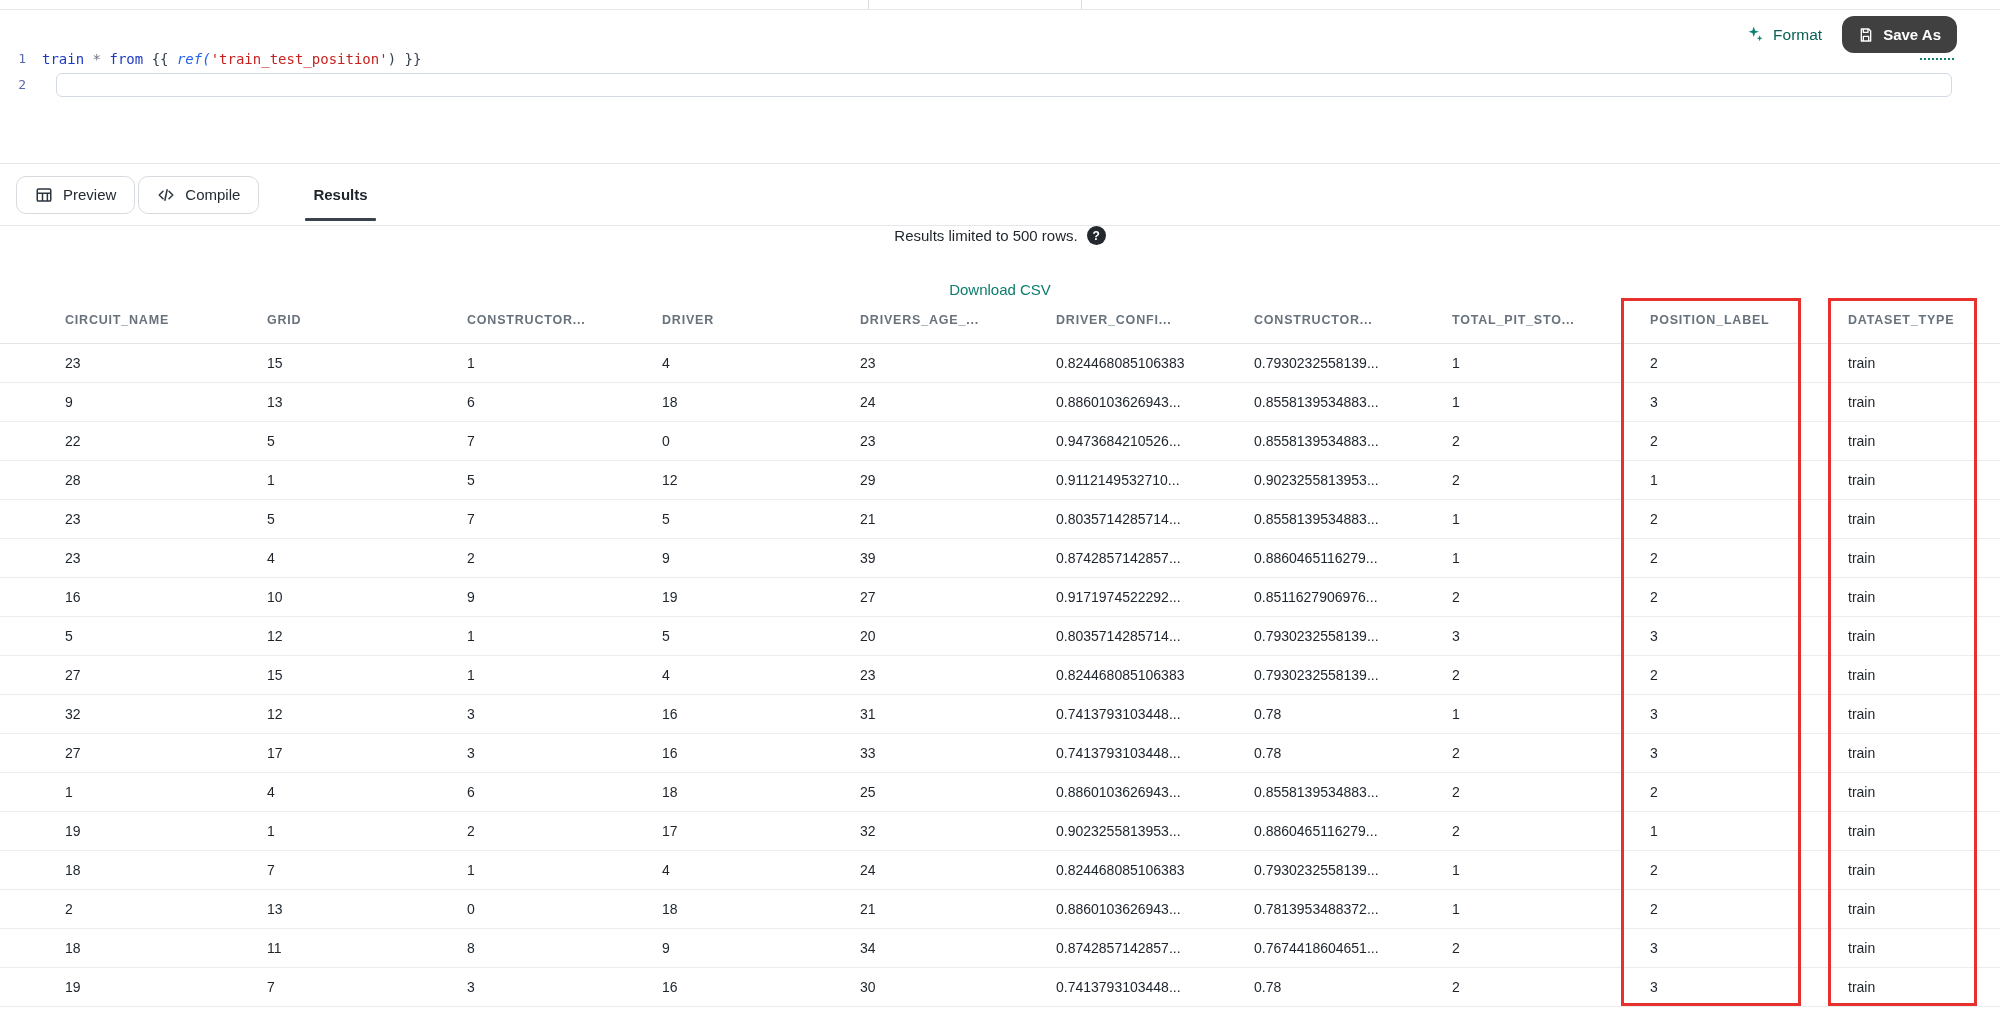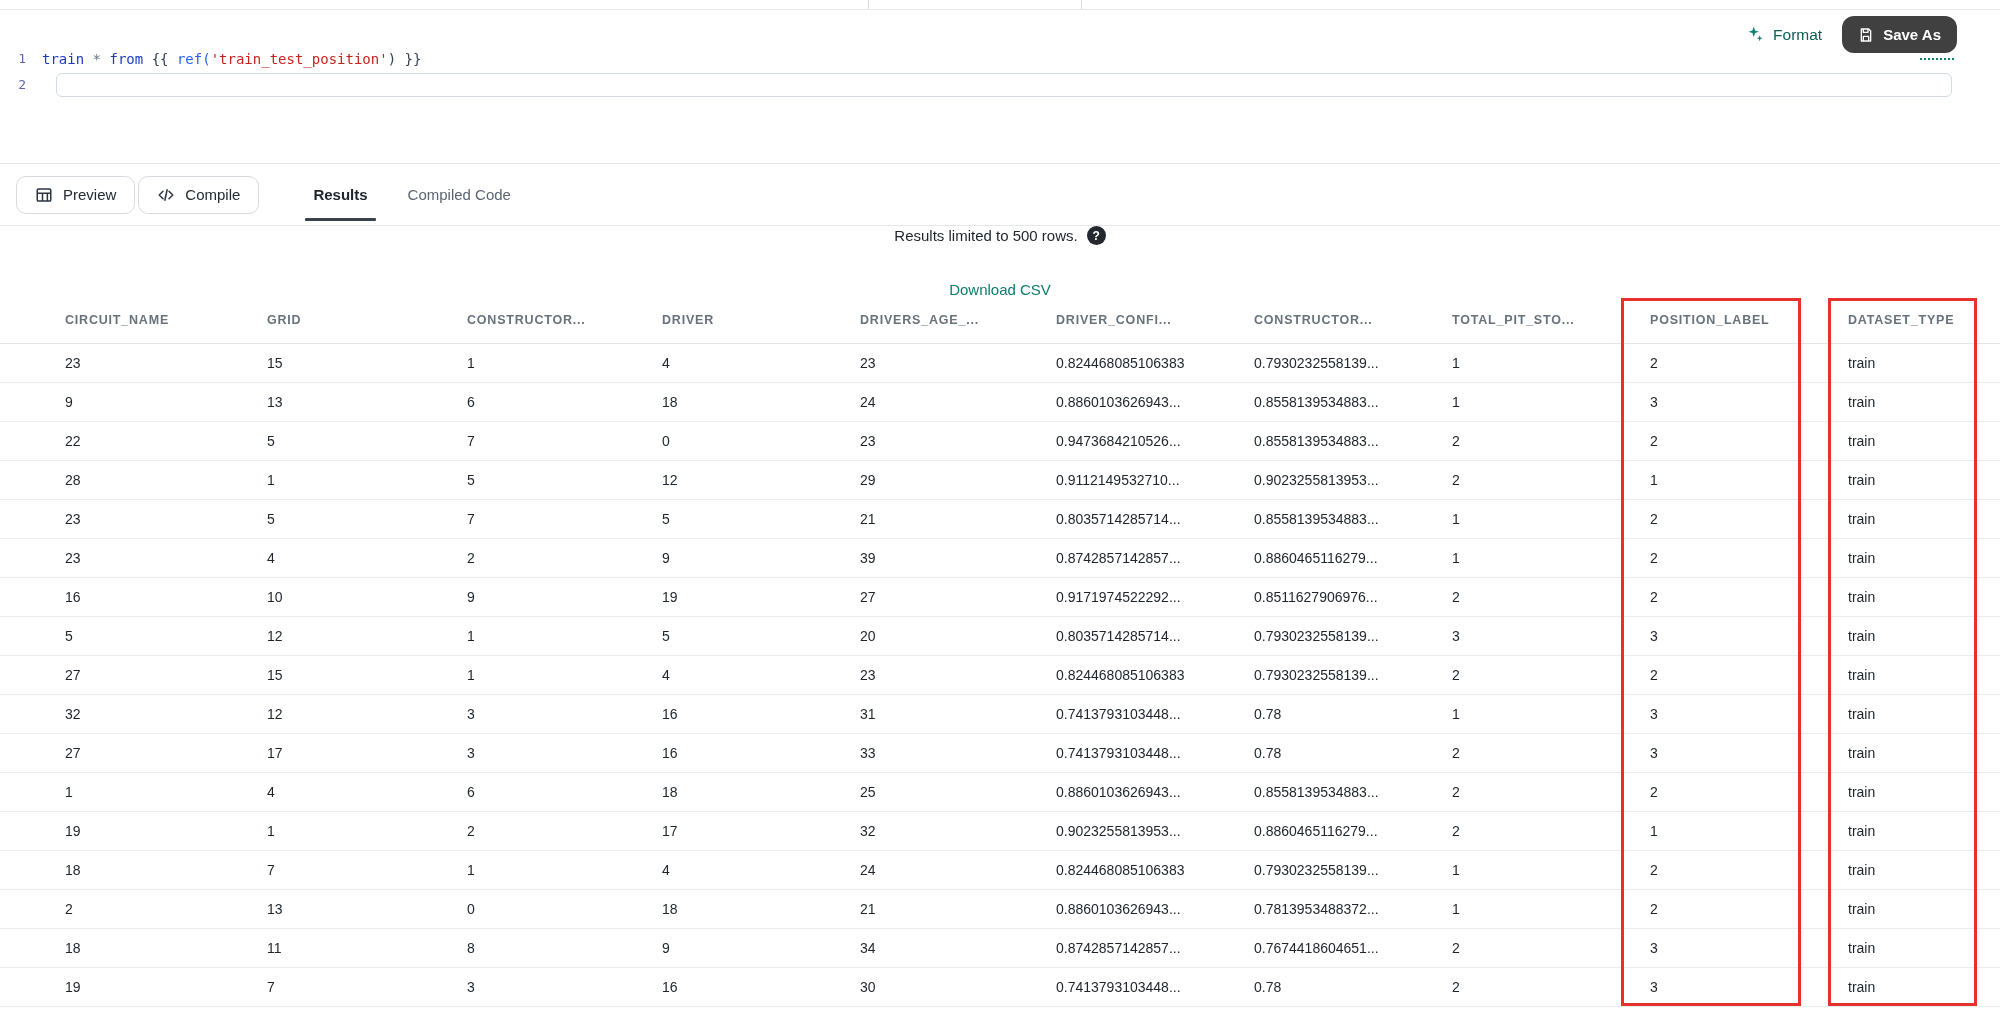--- a/index.html
+++ b/index.html
@@ -20,21 +20,21 @@
   .saveas-btn { display:inline-flex; align-items:center; gap:9px; background:#404040; color:#fff;
                 border:none; border-radius:12px; height:37px; padding:0 16px; font-size:15px;
                 font-weight:600; cursor:pointer; font-family:"Liberation Sans", sans-serif; }
   .unsaved-indicator { position:absolute; top:48px; right:46px; width:34px;
                        border-bottom:2px dotted #0f7d6c; }
 
   .code-area { padding-top:36px; font-family:"DejaVu Sans Mono", monospace; font-size:14px; }
   .code-line { display:flex; align-items:center; height:26px; line-height:26px; white-space:pre; }
   .ln { width:42px; text-align:right; padding-right:16px; color:#5967a8; font-size:13px; flex:0 0 42px; }
   .tok-kw   { color:#1d39c4; }
-  .tok-fn   { color:#2563eb; }
+  .tok-fn   { color:#2563eb;font-style:italic; }
   .tok-op   { color:#6b7280; }
   .tok-jinja{ color:#374151; }
   .tok-str  { color:#c5221f; }
   .active-line-box { flex:1; height:24px; margin-left:14px; margin-right:48px;
                      border:1px solid #d3dae3; border-radius:6px; }
 
   
   .toolbar { display:flex; align-items:center; height:62px; border-bottom:1px solid #e4e7ea; padding-left:16px; }
   .btn { display:inline-flex; align-items:center; gap:10px; height:38px; padding:0 18px;
          border:1px solid #d7dbdf; border-radius:10px; background:#fff; font-size:15px;
@@ -136,23 +136,20 @@
       <svg viewBox="0 0 24 24" width="18" height="18">
         <path d="M8 7l-5 5 5 5M16 7l5 5-5 5M13.5 5l-3 14" fill="none" stroke="#2b3540" stroke-width="2" stroke-linecap="round" stroke-linejoin="round"></path>
       </svg>
     </span>
     <span>Compile</span>
   </button>
   <div class="tabs">
     <div class="tab active">
       <span>Results</span>
     </div>
-    <div class="tab">
-      <span>Compiled Code</span>
-    </div>
   </div>
 </div>
 
 <div class="info-bar">
   <div class="info-left">
     <span class="limit-text">Results limited to 500 rows.</span>
     <span class="help-circle">?</span>
   </div>
   <a class="download-link">Download CSV</a>
 </div>

